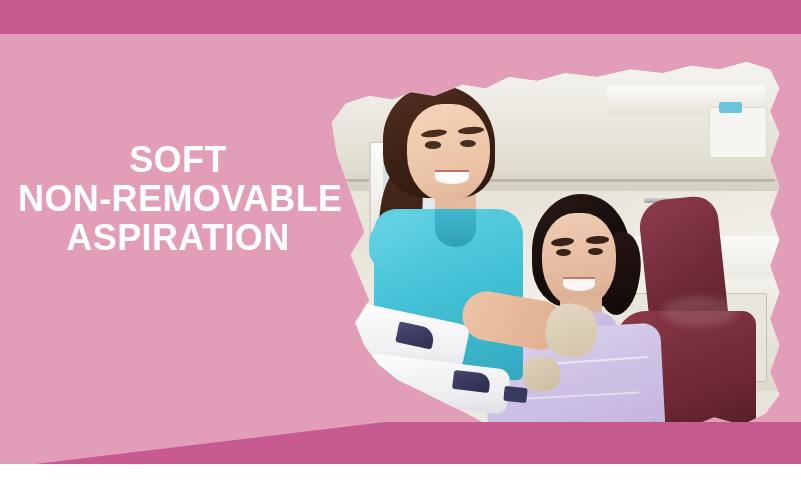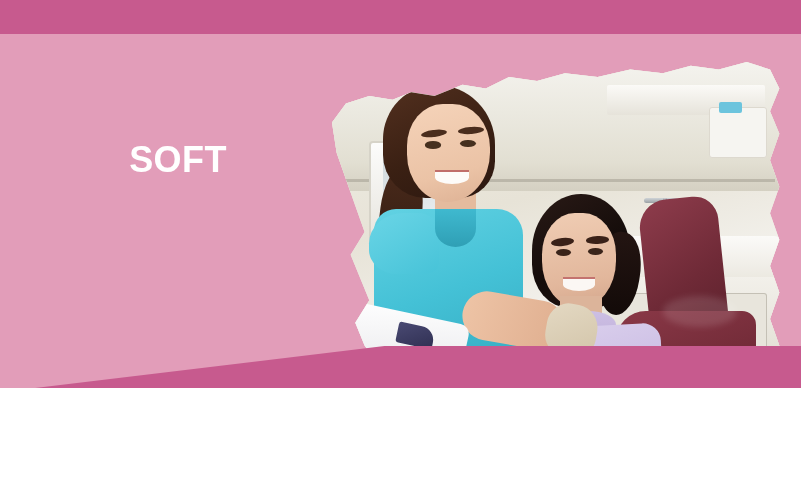--- a/index.html
+++ b/index.html
@@ -3,21 +3,21 @@
 <meta charset="utf-8">
 <style>
   html, body {
     margin: 0;
     padding: 0;
     background: #ffffff;
   }
   #banner {
     position: relative;
     width: 801px;
-    height: 388px;
+    height: 464px;
     overflow: hidden;
     font-family: "Liberation Sans", sans-serif;
     background: #e29db9;
   }
   
   .band-top {
     position: absolute;
     left: 0; top: 0;
     width: 801px; height: 34px;
     background: #c75a8e;
@@ -399,17 +399,19 @@
 
     <div class="ph-tool1"></div>
     <div class="ph-tool1-accent"></div>
     <div class="ph-tool2"></div>
     <div class="ph-tool2-accent"></div>
     <div class="ph-tool3-tip"></div>
   </div>
 
   <div class="headline">
     <span class="ln">SOFT</span>
+    <span class="ln">NON-REMOVABLE</span>
+    <span class="ln">ASPIRATION</span>
   </div>
 
   <div class="band-bottom"></div>
 
 </div>
 
 </body></html>

